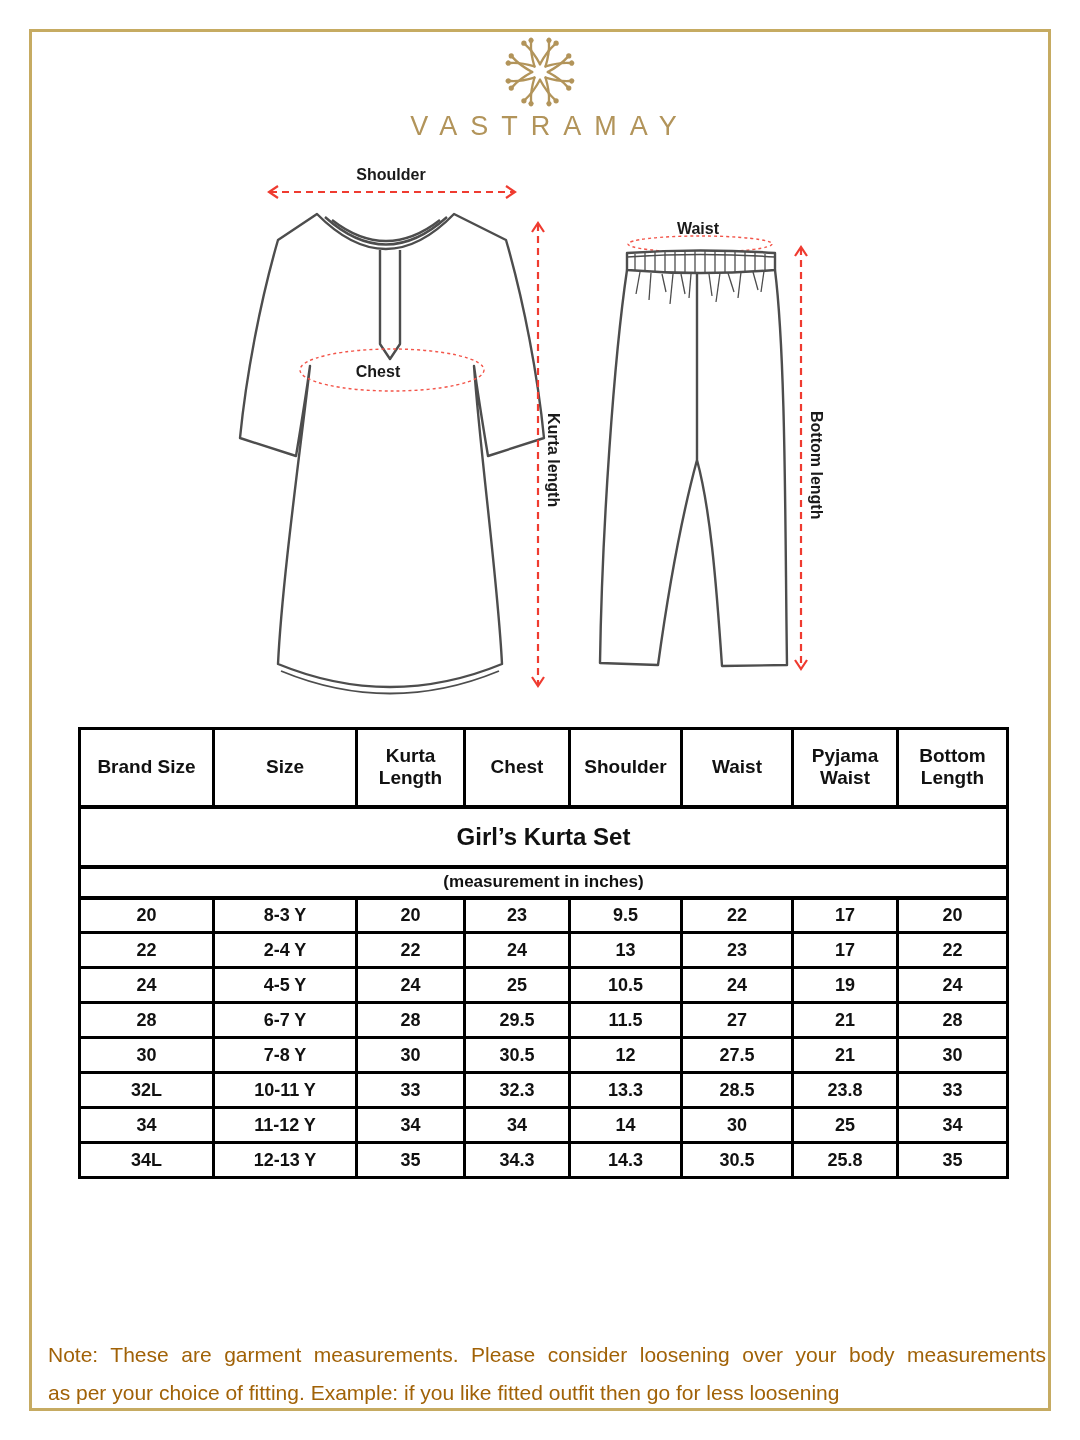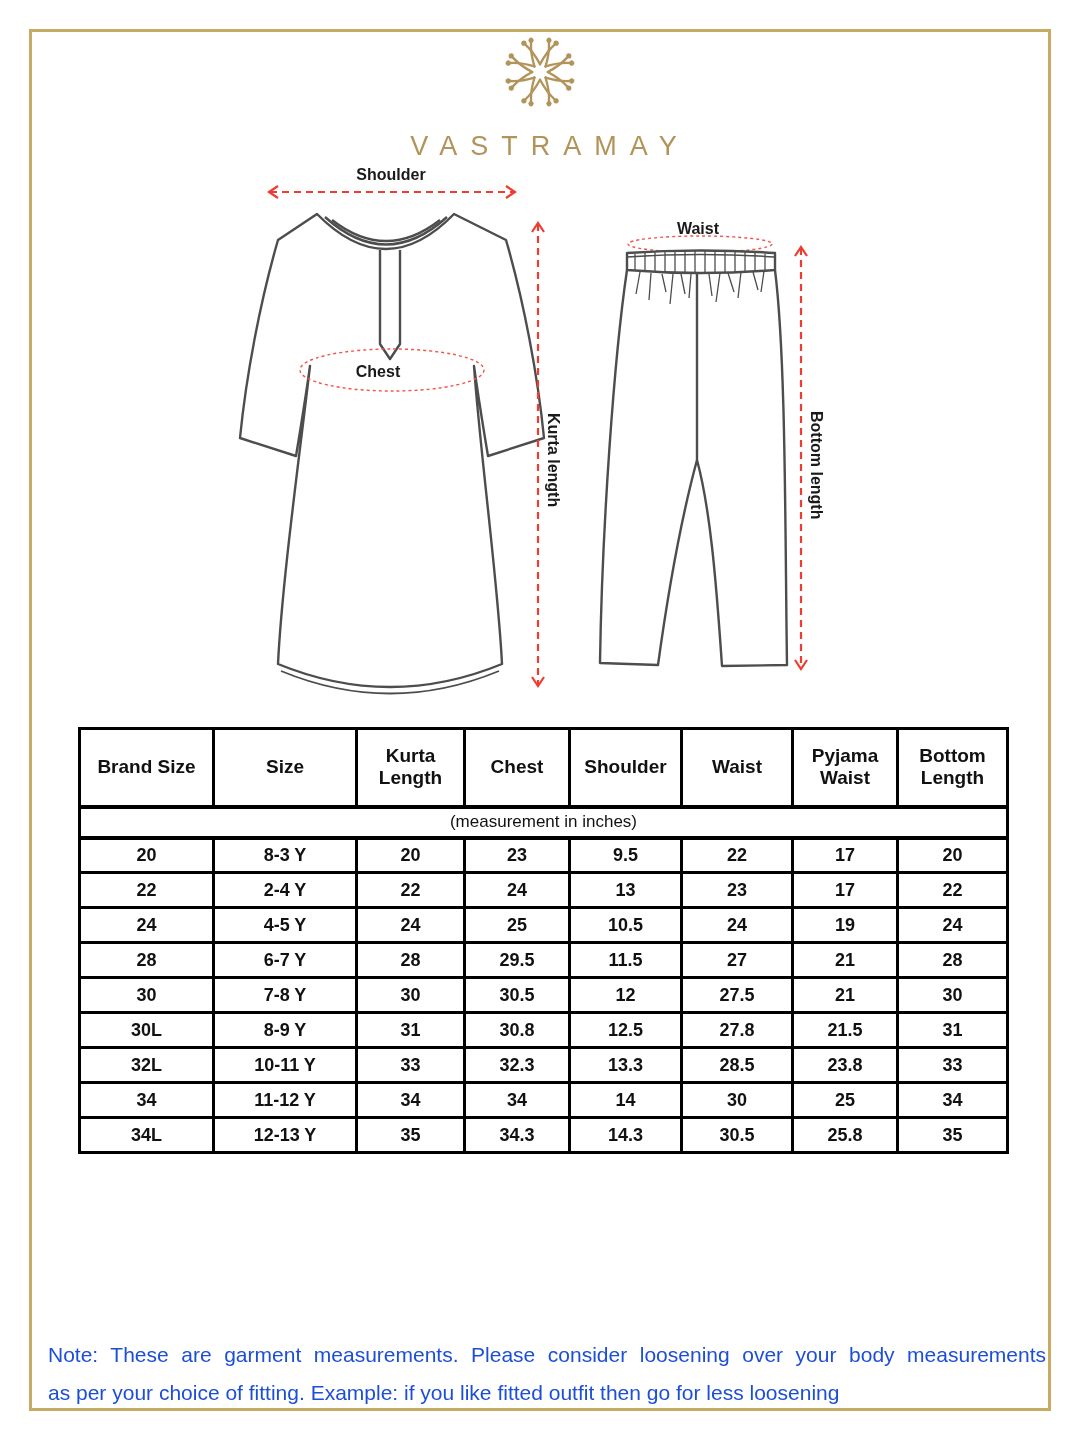--- a/index.html
+++ b/index.html
@@ -17,21 +17,21 @@
     border: 3px solid #c6ab62;
     pointer-events: none;
   }
   .brand-header {
     position: absolute;
     top: 33px; left: 0; width: 100%;
     text-align: center;
   }
   .brand-logo { display: block; margin: 0 auto; }
   .brand-name {
-    margin-top: 20px;
+    margin-top: 0;
     font-size: 27px;
     font-weight: 400;
     letter-spacing: 13px;
     padding-left: 20px; 
     color: #b2945a;
   }
   svg text.diagram-label {
     font-family: "Liberation Sans", sans-serif;
     font-weight: bold;
     font-size: 16px;
@@ -56,41 +56,41 @@
   }
   .size-table .title-cell {
     height: 60px;
     font-size: 24px;
     font-weight: bold;
     border-bottom-width: 4px;
   }
   .size-table .subtitle-cell {
     height: 31px;
     font-size: 17px;
-    font-weight: 400;
+    font-weight: 700;
     border-bottom-width: 4px;
   }
   .size-table thead th {
     height: 78px;
     font-size: 19px;
     font-weight: bold;
     line-height: 1.15;
     border-bottom-width: 4px;
   }
   .size-table tbody td {
     height: 35px;
     font-size: 18px;
     font-weight: bold;
   }
   .note {
     position: absolute;
     left: 48px; right: 34px; top: 1336px;
     font-size: 21px;
     line-height: 38px;
-    color: #1d4ed8;
+    color: #a16207;
   }
   .note-line1 { text-align: justify; text-align-last: justify; }
   .note-line2 { text-align: left; }
 </style>
 </head>
 <body>
 
 <div class="gold-frame"></div>
 
 <header class="brand-header">
@@ -272,20 +272,23 @@
       <col style="width:143px">
       <col style="width:108px">
       <col style="width:105px">
     <col style="width:112px">
       <col style="width:111px">
       <col style="width:105px">
       <col style="width:110px">
   </colgroup>
   <tbody>
     <tr>
+      <td class="title-cell" colspan="8">Girl’s Kurta Set</td>
+    </tr>
+    <tr>
       <td class="subtitle-cell" colspan="8">(measurement in inches)</td>
     </tr>
   </tbody>
   <thead>
     <tr>
         <th>Brand Size</th>
         <th>Size</th>
         <th>Kurta Length</th>
         <th>Chest</th>
         <th>Shoulder</th>
@@ -339,30 +342,20 @@
         <td>30</td>
         <td>7-8 Y</td>
         <td>30</td>
         <td>30.5</td>
         <td>12</td>
         <td>27.5</td>
         <td>21</td>
         <td>30</td>
       </tr>
       <tr>
-        <td>30L</td>
-        <td>8-9 Y</td>
-        <td>31</td>
-        <td>30.8</td>
-        <td>12.5</td>
-        <td>27.8</td>
-        <td>21.5</td>
-        <td>31</td>
-      </tr>
-      <tr>
         <td>32L</td>
         <td>10-11 Y</td>
         <td>33</td>
         <td>32.3</td>
         <td>13.3</td>
         <td>28.5</td>
         <td>23.8</td>
         <td>33</td>
       </tr>
       <tr>

